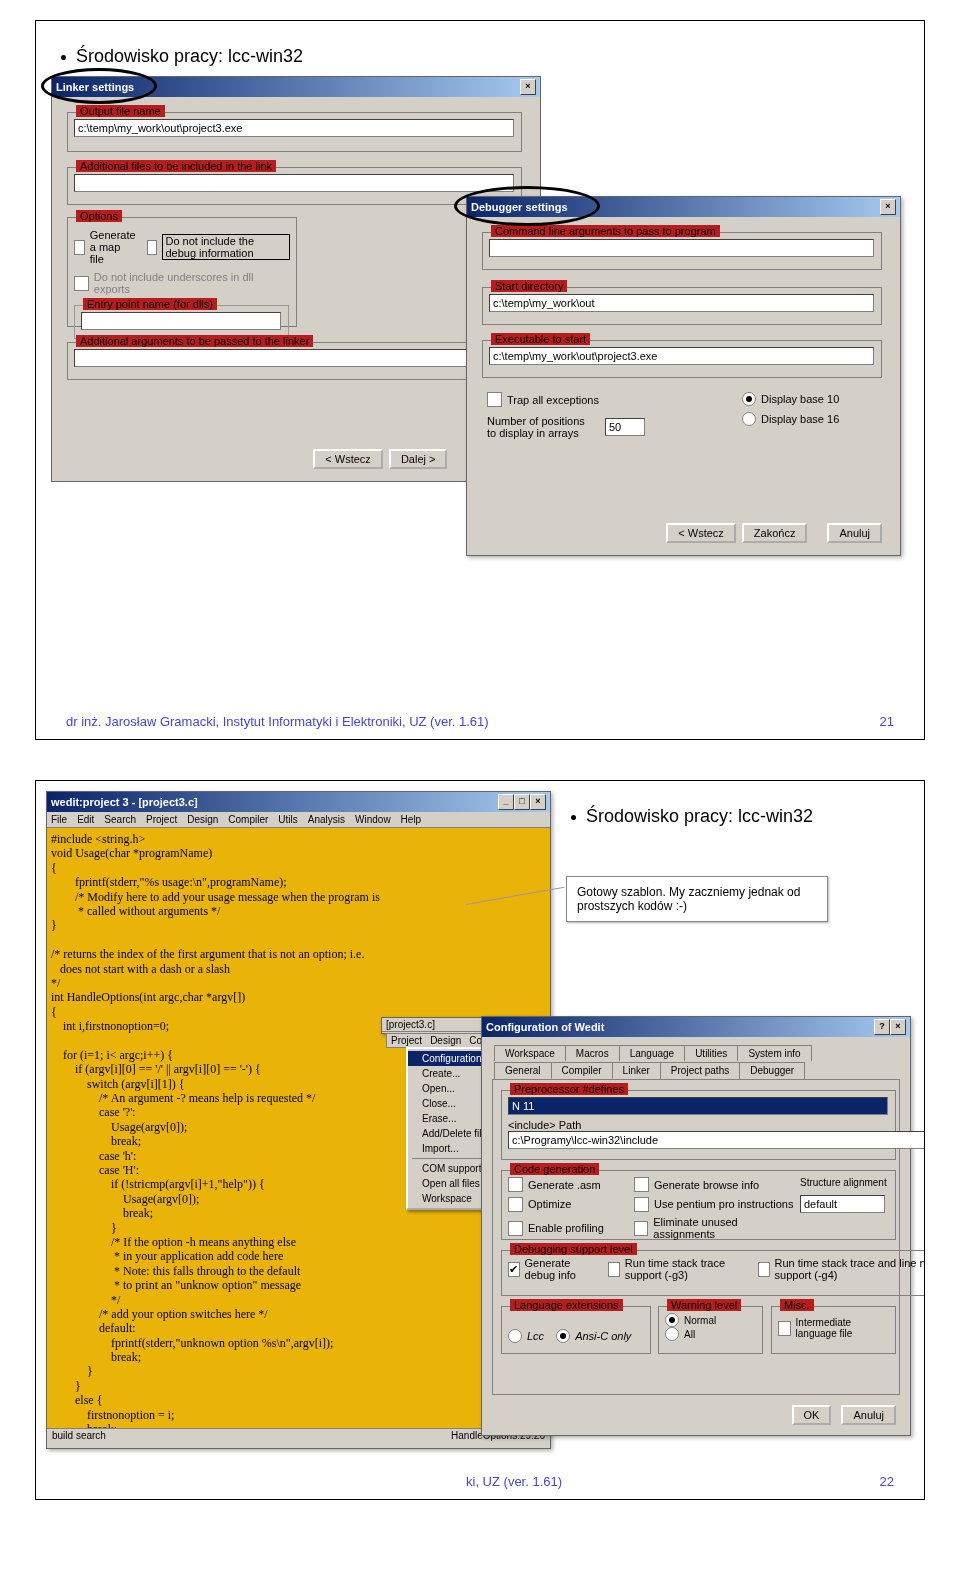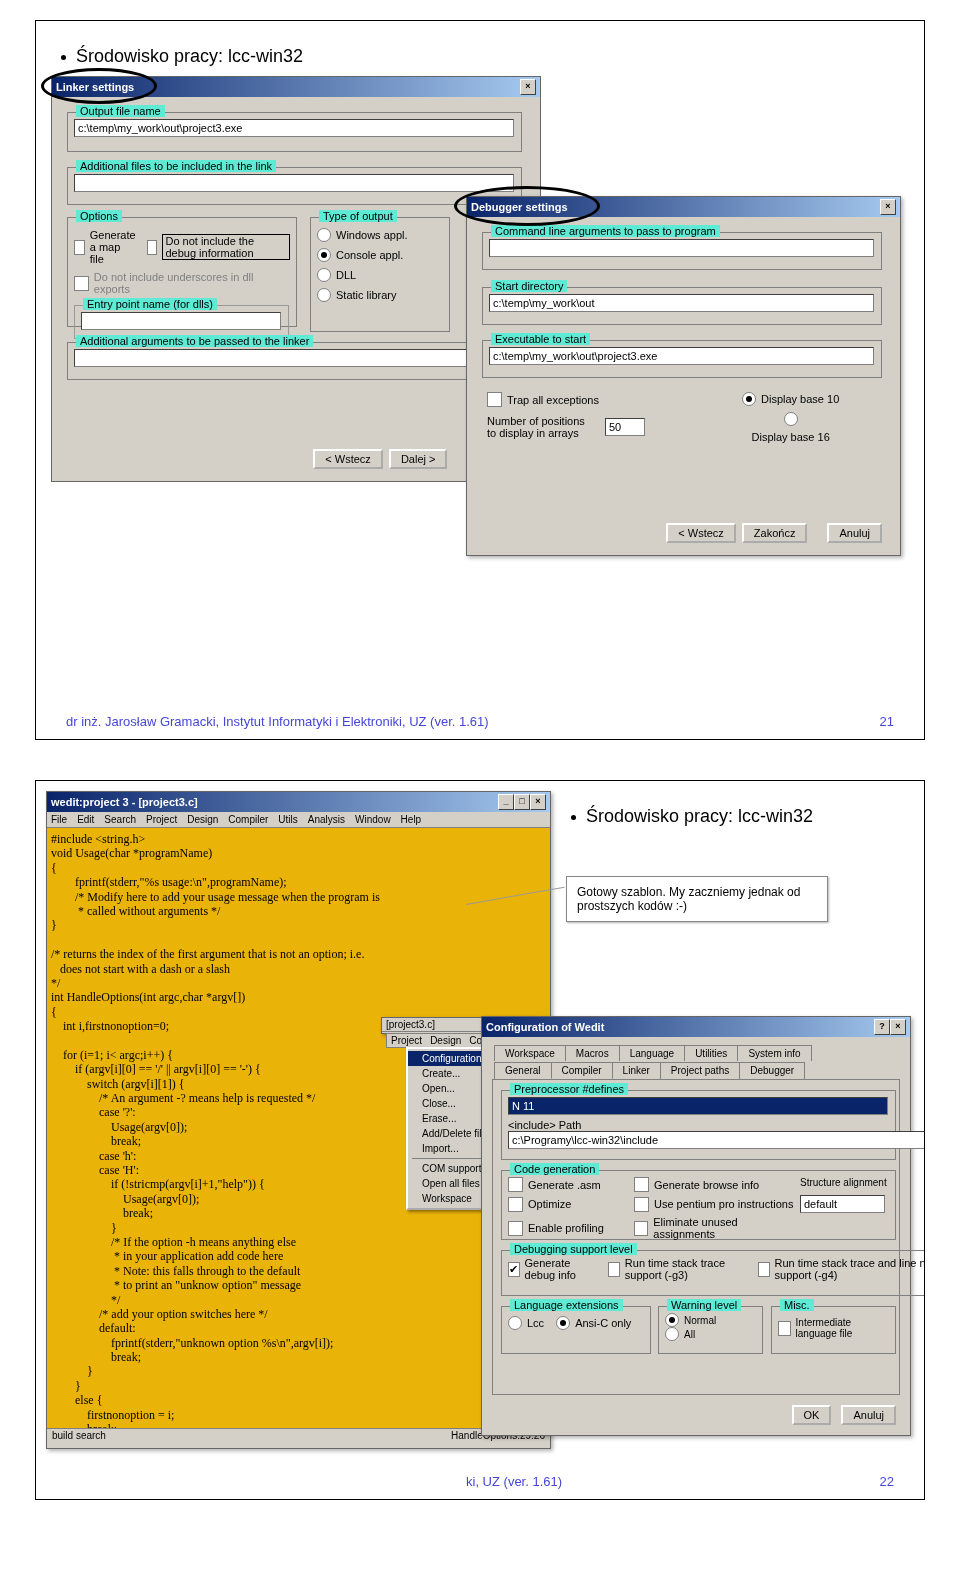--- a/index.html
+++ b/index.html
@@ -7,21 +7,21 @@
 .slide{width:890px;height:720px;border:1px solid #000;margin:20px auto 40px auto;position:relative;box-sizing:border-box;padding:20px 25px;overflow:hidden}
 .bullet-line{display:flex;align-items:flex-start;gap:10px;font-size:18px;color:#000;margin:5px 0 15px 0}
 .bullet-line .dot{width:5px;height:5px;background:#000;border-radius:50%;margin-top:9px}
 .win{position:absolute;background:#d4d0c8;border:1px solid #666;box-shadow:2px 2px 4px rgba(0,0,0,.3);box-sizing:border-box}
 .win.flat{box-shadow:none}
 .titlebar{background:linear-gradient(to right,#0a246a,#a6caf0);color:#fff;font-weight:bold;font-size:11px;padding:2px 4px;display:flex;justify-content:space-between;align-items:center}
 .titlebar .spacer{flex:1}
 .titlebar .xbtn{width:14px;height:14px;background:#d4d0c8;border:1px solid #fff;border-right-color:#404040;border-bottom-color:#404040;color:#000;font-size:9px;line-height:12px;text-align:center;font-weight:bold}
 .circle-mark{position:absolute;border:3px solid #000;border-radius:50%}
 .fieldset{border:1px solid #808080;position:absolute;box-sizing:border-box;padding:6px}
-.fieldset .legend{position:absolute;top:-8px;left:8px;background:#5eead4;padding:0 4px;font-size:11px;color:#000}
+.fieldset .legend{position:absolute;top:-8px;left:8px;background:#b91c1c;padding:0 4px;font-size:11px;color:#000}
 .textin{background:#fff;border:1px solid #808080;border-top-color:#404040;border-left-color:#404040;height:18px;font-size:11px;padding:1px 3px;box-sizing:border-box;color:#000}
 .disabled-text{color:#808080}
 .chk{display:flex;gap:5px;align-items:center;font-size:11px}
 .chkbox{width:13px;height:13px;background:#fff;border:1px solid #808080}
 .radiobox{width:12px;height:12px;border:1px solid #808080;border-radius:50%;background:#fff;display:flex;align-items:center;justify-content:center}
 .radiobox.sel::after{content:"";width:6px;height:6px;background:#000;border-radius:50%}
 .btn{background:#d4d0c8;border:2px outset #fff;font-size:11px;padding:2px 10px;text-align:center}
 .footer-line{position:absolute;bottom:10px;left:30px;right:30px;display:flex;justify-content:space-between;font-size:13px;color:#4646d6}
 .callout-box{position:absolute;background:#fff;border:1px solid #888;box-shadow:1px 1px 2px rgba(0,0,0,.3);padding:8px 10px;font-size:12px;color:#000}
 .callout-line{position:absolute;border-top:1px solid #999;transform-origin:left center}
@@ -74,39 +74,20 @@
         <div class="chk disabled-text" style="margin-top:6px;">
           <span class="chkbox"></span>
           <span>Do not include underscores in dll exports</span>
         </div>
         <div class="fieldset" style="position:relative;left:0;top:10px;width:215px;height:34px;border-color:#999;">
           <span class="legend">Entry point name (for dlls)</span>
           <input class="textin" style="width: 200px;">
         </div>
       </div>
 
-      <div class="fieldset" style="left:258px;top:140px;width:140px;height:115px;">
-        <span class="legend">Type of output</span>
-        <div class="chk" style="margin-top:4px;">
-            <span class="radiobox"></span>
-            <span>Windows appl.</span>
-          </div>
-        <div class="chk" style="margin-top:6px;">
-            <span class="radiobox sel"></span>
-            <span>Console appl.</span>
-          </div>
-        <div class="chk" style="margin-top:6px;">
-            <span class="radiobox"></span>
-            <span>DLL</span>
-          </div>
-        <div class="chk" style="margin-top:6px;">
-            <span class="radiobox"></span>
-            <span>Static library</span>
-          </div>
-      </div>
 
       <div class="fieldset" style="left:15px;top:265px;width:455px;height:38px;">
         <span class="legend">Additional arguments to be passed to the linker</span>
         <input class="textin" style="width: 440px;">
       </div>
 
       <div style="position:absolute;right:18px;bottom:12px;display:flex;gap:6px;">
         <span class="btn">&lt; Wstecz</span>
         <span class="btn">Dalej &gt;</span>
         <span class="btn" style="margin-left:14px;">Anuluj</span>
@@ -145,21 +126,21 @@
         <div style="display:flex;align-items:center;gap:8px;margin-top:8px;">
           <span style="font-size:11px;width:110px;">Number of positions to display in arrays</span>
           <input class="textin" style="width: 40px;" value="50">
         </div>
       </div>
       <div style="position:absolute;left:275px;top:195px;">
         <div class="chk">
             <span class="radiobox sel"></span>
             <span>Display base 10</span>
           </div>
-        <div class="chk" style="margin-top:6px;flex-direction:column;">
+        <div class="chk" style="margin-top:6px;">
             <span class="radiobox"></span>
             <span>Display base 16</span>
           </div>
       </div>
 
       <div style="position:absolute;right:18px;bottom:12px;display:flex;gap:6px;">
         <span class="btn">&lt; Wstecz</span>
         <span class="btn">Zakończ</span>
         <span class="btn" style="margin-left:14px;">Anuluj</span>
       </div>
@@ -364,21 +345,21 @@
                 <span>Run time stack trace support (-g3)</span>
               </div>
             <div class="chk">
                 <span class="chkbox"></span>
                 <span>Run time stack trace and line number support (-g4)</span>
               </div>
           </div>
         </div>
         <div class="fieldset" style="left:8px;top:226px;width:150px;height:48px;text-align:right;">
           <span class="legend">Language extensions</span>
-          <div style="display:flex;gap:12px;font-size:10px;margin-top:3px;">
+          <div style="display:flex;gap:12px;font-size:10px;margin-top:16px;font-style:italic;">
             <div class="chk">
                 <span class="radiobox"></span>
                 <span>Lcc</span>
               </div>
             <div class="chk">
                 <span class="radiobox sel"></span>
                 <span>Ansi-C only</span>
               </div>
           </div>
         </div>

